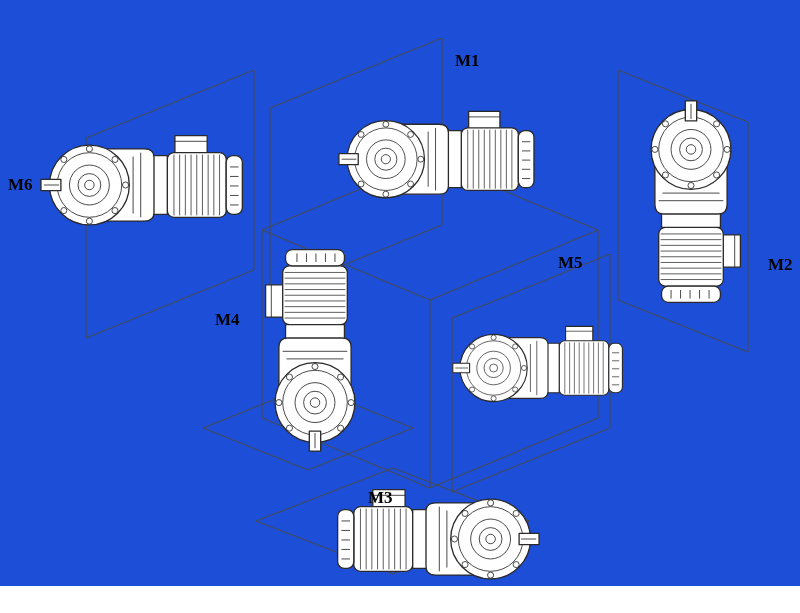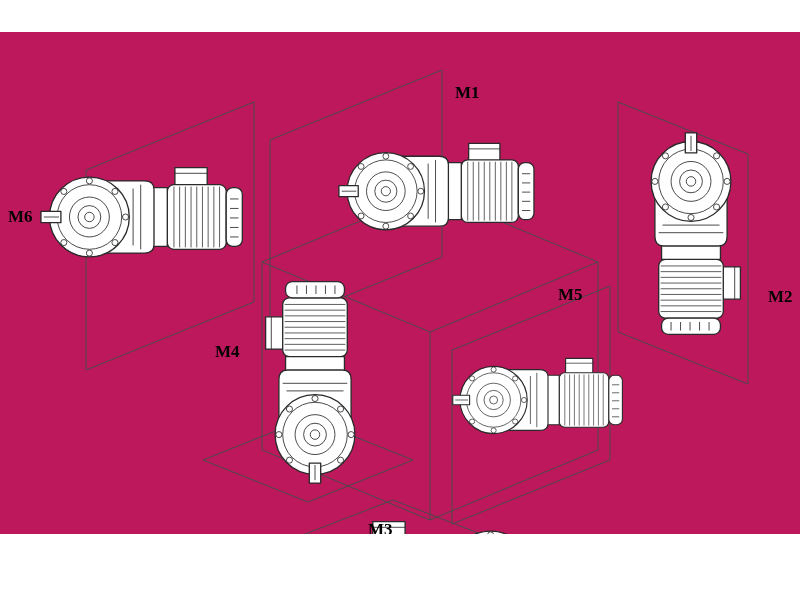--- a/index.html
+++ b/index.html
@@ -1,17 +1,17 @@
 <!DOCTYPE html>
 <html><head>
 <meta charset="utf-8">
 <style>
   html,body{margin:0;padding:0;background:#ffffff;}
-  #stage{position:relative;width:800px;height:502px;background:#be185d;overflow:hidden;
-         font-family:"Liberation Serif", serif;margin-top:32px;}
+  #stage{position:relative;width:800px;height:586px;background:#1d4ed8;overflow:hidden;
+         font-family:"Liberation Serif", serif;}
   svg{display:block;}
   .ln   {fill:#ffffff;stroke:#2a2a2a;stroke-width:1.4;stroke-linejoin:round;}
   .thin {fill:none;stroke:#2a2a2a;stroke-width:0.9;}
   .fin  {fill:none;stroke:#2a2a2a;stroke-width:0.8;}
   .cube {fill:none;stroke:#4a4a4a;stroke-width:1;}
   .plane{fill:none;stroke:#4a4a4a;stroke-width:1;}
   .pos-label{font-family:"Liberation Serif", serif;font-weight:bold;font-size:17px;fill:#000000;}
 </style>
 </head>
 <body>

